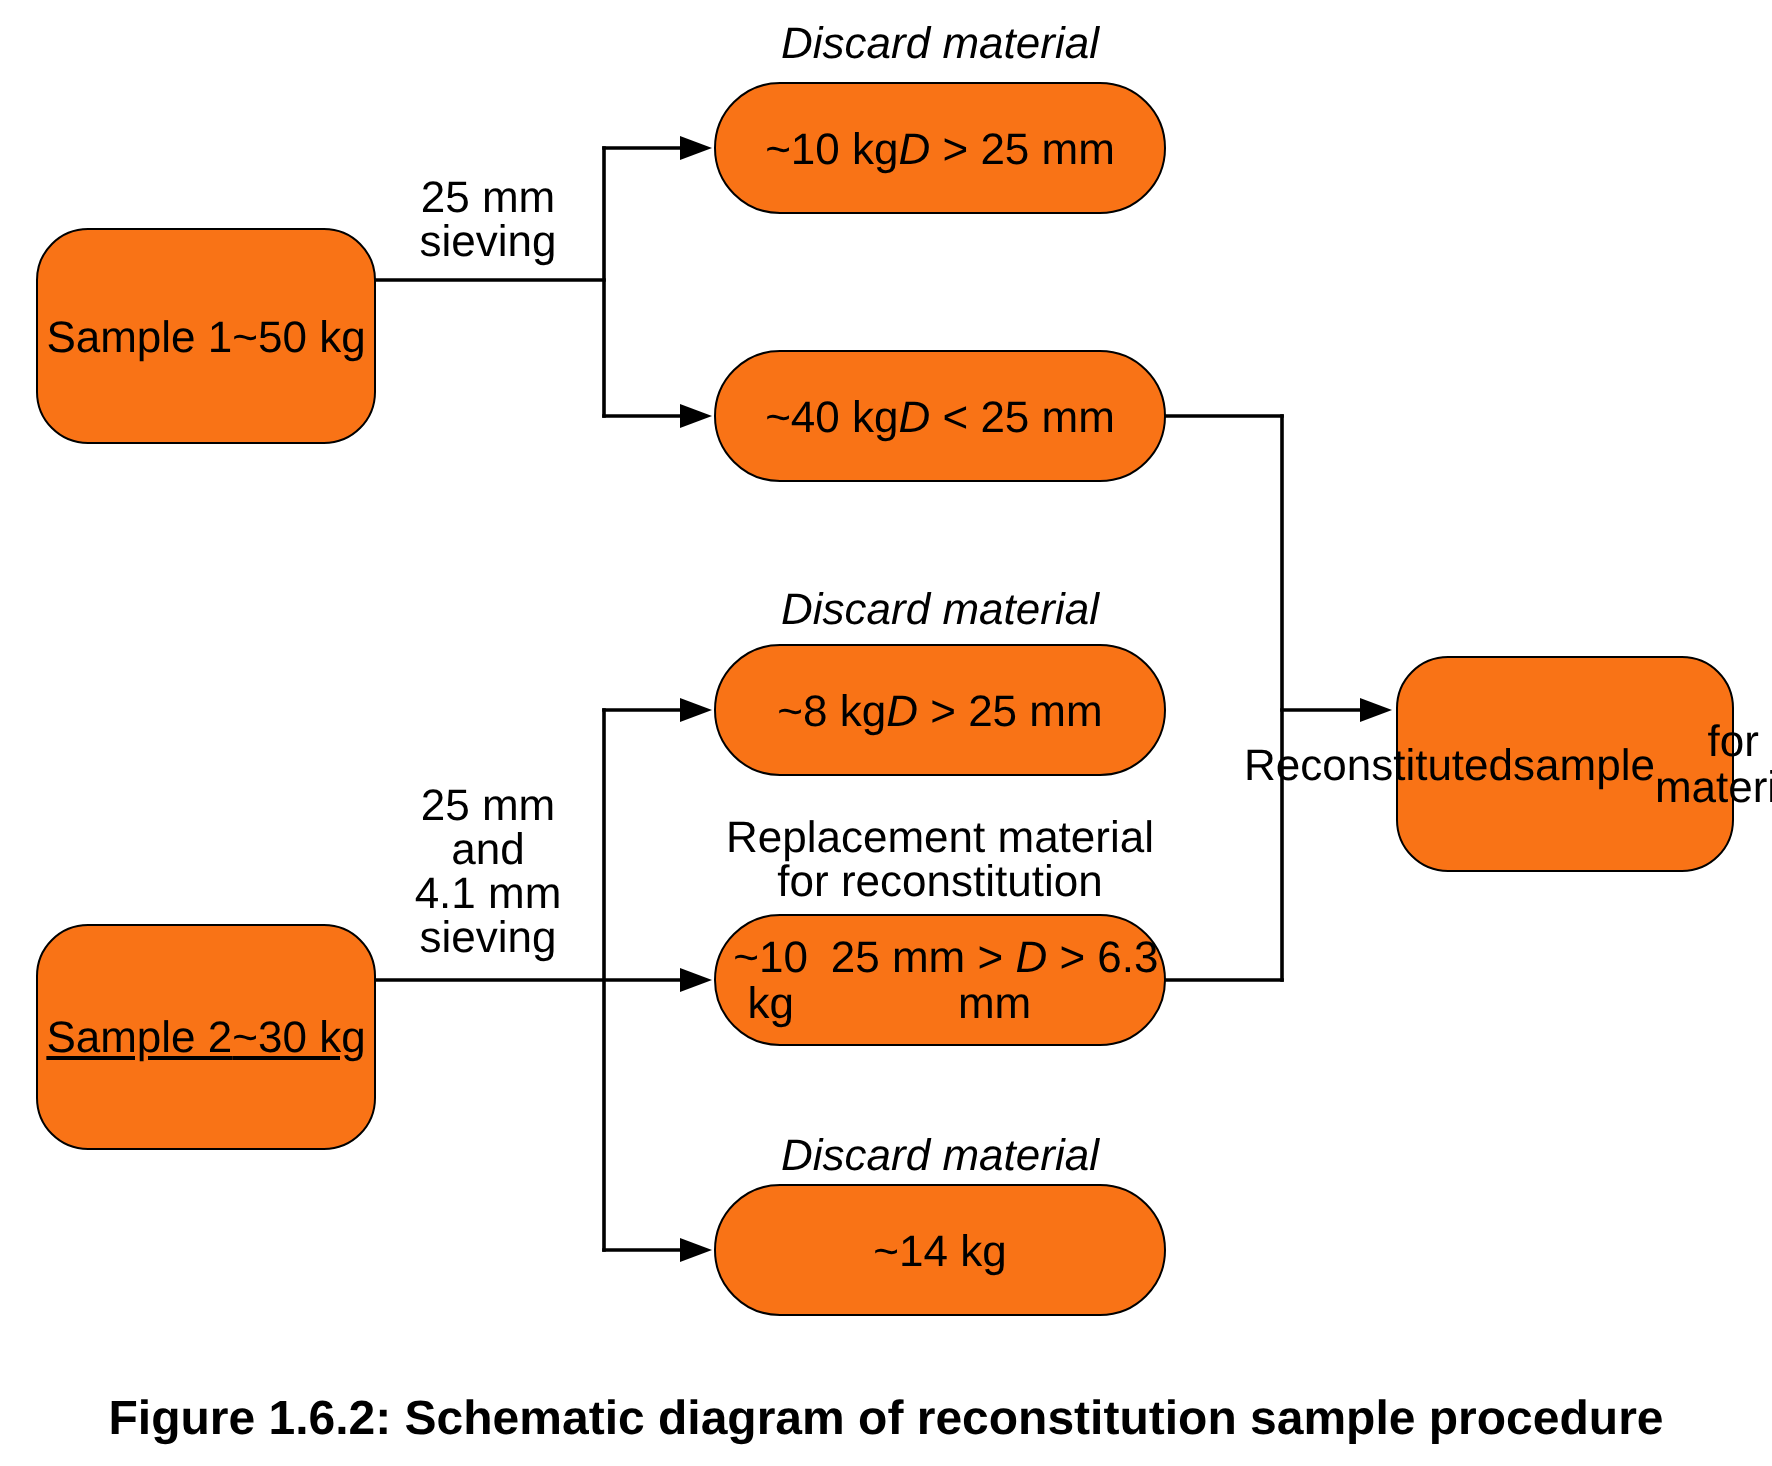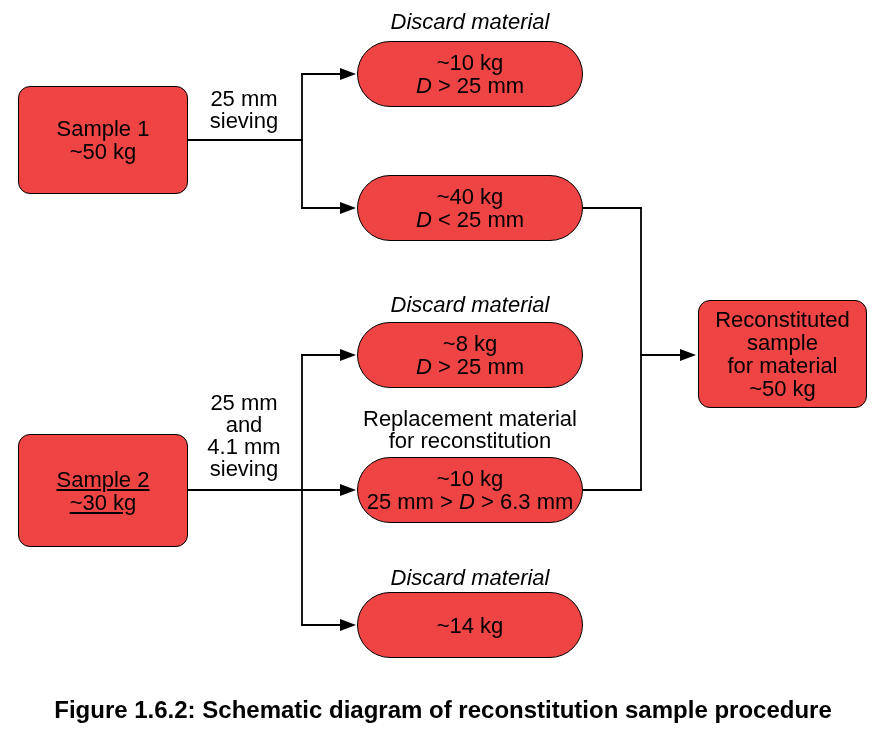--- a/index.html
+++ b/index.html
@@ -14,30 +14,29 @@
   }
   .connector-layer {
     position: absolute;
     left: 0; top: 0;
     width: 886px; height: 733px;
   }
   .node {
     position: absolute;
     box-sizing: border-box;
     border: 1.7px solid #000000;
-    background: #ef4444;
+    background: #f97316;
     display: flex;
-    flex-direction: column;
     align-items: center;
     justify-content: center;
     text-align: center;
     font-size: 22px;
     line-height: 23px;
   }
-  .node.big { border-radius: 12px; }
+  .node.big { border-radius: 26px; margin-top: 28px; }
   .node.pill { border-radius: 33px; }
   .lbl {
     position: absolute;
     text-align: center;
     font-size: 22px;
     line-height: 22px;
     white-space: nowrap;
   }
   .lbl.italic { font-style: italic; }
   .it { font-style: italic; }

